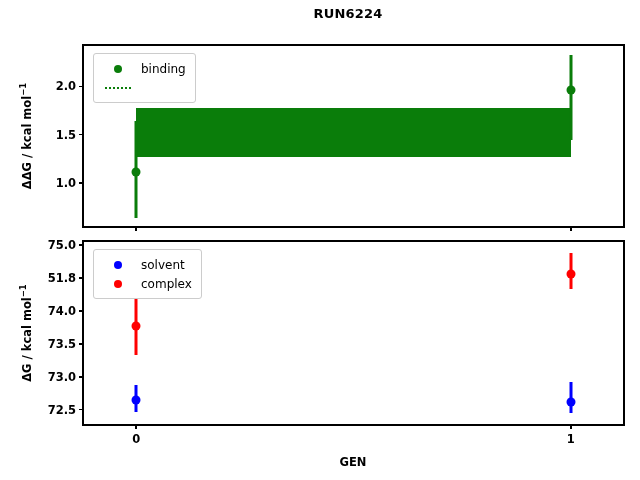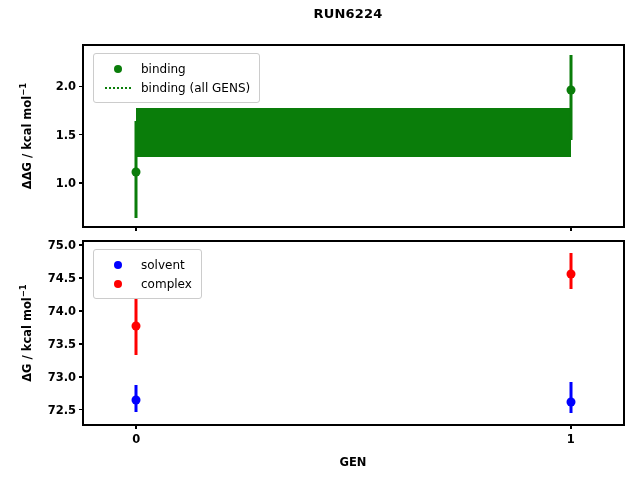--- a/index.html
+++ b/index.html
@@ -91,21 +91,20 @@
         <div class="legend-row">
           <div class="legend-key">
             <div class="legend-dot" style="background: rgb(10, 125, 10);"></div>
           </div>
           <div class="legend-text">binding</div>
         </div>
         <div class="legend-row">
           <div class="legend-key">
             <div class="legend-dash" style="border-top-color: rgb(10, 125, 10);"></div>
           </div>
-          <div class="legend-text">binding (all GENS)</div>
         </div>
       </div>
     </div>
   <div class="ylabel" style="left:26px;top:136px;">
     <span>ΔΔG / kcal mol</span><span class="sup">−1</span>
   </div>
 
   <div class="axes" id="axes-bot" style="left:82px;top:240px;width:543px;height:186px;">
     <div class="plotclip" id="clip-bot">
         <div class="errbar" style="left: 52.1613px; top: 142.578px; height: 26.9386px; background: rgb(0, 0, 255);"></div>
@@ -119,21 +118,21 @@
       </div>
   <div class="ytick" style="top: 166.645px;"></div>
       <div class="yticklabel" style="top: 167.545px;">72.5</div>
       <div class="ytick" style="top: 133.793px;"></div>
       <div class="yticklabel" style="top: 134.693px;">73.0</div>
       <div class="ytick" style="top: 100.941px;"></div>
       <div class="yticklabel" style="top: 101.841px; text-align: right;">73.5</div>
       <div class="ytick" style="top: 68.0892px;"></div>
       <div class="yticklabel" style="top: 68.9892px;">74.0</div>
       <div class="ytick" style="top: 35.2372px;"></div>
-      <div class="yticklabel" style="top: 36.1372px;">74.5</div>
+      <div class="yticklabel" style="top: 36.1372px;">51.8</div>
       <div class="ytick" style="top: 2.3852px;"></div>
       <div class="yticklabel" style="top: 3.2852px;">75.0</div>
       <div class="xtick" style="left: 51.2613px;"></div>
       <div class="xticklabel" style="left: 52.1613px;">0</div>
       <div class="xtick" style="left: 485.939px;"></div>
       <div class="xticklabel" style="left: 486.839px;">1</div>
       <div class="legend" style="left: 9px; top: 7px;">
         <div class="legend-row">
           <div class="legend-key">
             <div class="legend-dot" style="background: rgb(0, 0, 255);"></div>

